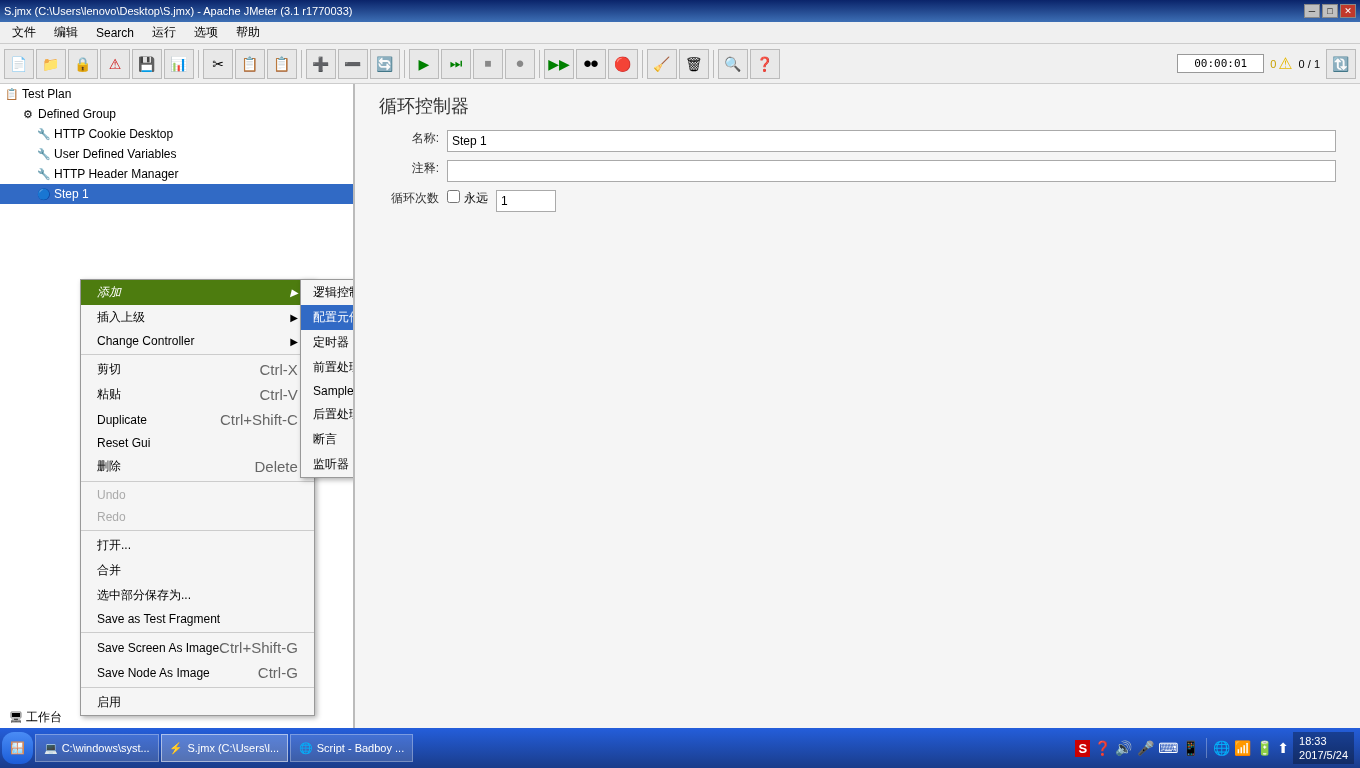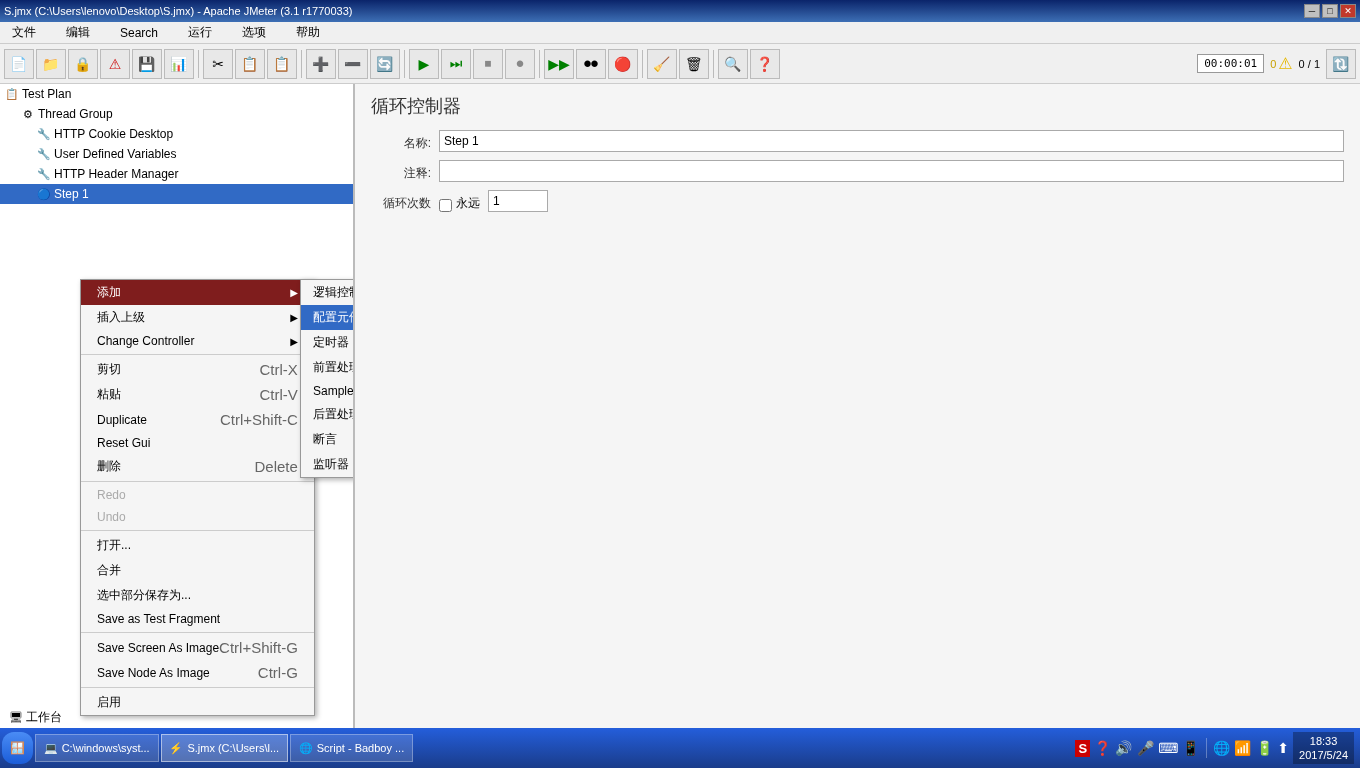--- a/index.html
+++ b/index.html
@@ -24,21 +24,21 @@
     }
     .title-btn.close { background: #c0392b; color: white; }
 
     
     .menu-bar {
       height: 22px;
       background: #f0f0f0;
       display: flex;
       align-items: center;
       padding: 0 4px;
-      gap: 14px;
+      gap: 2px;
       border-bottom: 1px solid #ccc;
     }
     .menu-item {
       padding: 2px 8px;
       cursor: pointer;
       font-size: 12px;
       color: #000;
     }
 
     
@@ -64,21 +64,21 @@
       margin-left: auto;
       display: flex;
       align-items: center;
       gap: 6px;
       font-size: 11px;
       color: #000;
     }
     .timer-display {
       background: white;
       border: 1px solid #999;
-      padding: 2px 6px;
+      padding: 2px 16px;
       font-family: monospace;
     }
     .warning-badge {
       display: flex; align-items: center; gap: 2px;
       color: #c8a000;
       font-size: 11px;
     }
     .counter-display { font-size: 11px; }
 
     
@@ -103,32 +103,32 @@
       white-space: nowrap;
       font-size: 12px;
     }
     .tree-item.selected { background: #316ac5; color: white; }
     .tree-icon { width: 16px; height: 16px; margin-right: 2px; display: flex; align-items: center; justify-content: center; font-size: 11px; }
 
     
     .content-panel {
       flex: 1;
       background: #f5f5f5;
-      padding: 10px 16px;
+      padding: 10px 24px;
       overflow: auto;
     }
     .panel-title {
       font-size: 18px;
       color: #333;
       margin-bottom: 12px;
       font-weight: normal;
     }
     .form-row {
       display: flex;
-      align-items: flex-end;
+      align-items: flex-start;
       margin-bottom: 8px;
     }
     .form-label {
       width: 60px;
       text-align: right;
       margin-right: 8px;
       font-size: 12px;
       color: #333;
     }
     .form-input {
@@ -154,21 +154,21 @@
     }
     .ctx-item {
       padding: 4px 16px 4px 16px;
       cursor: pointer;
       display: flex;
       align-items: center;
       justify-content: space-between;
       font-size: 12px;
       color: #000;
     }
-    .ctx-item.highlighted { background: #7f1d1d; color: white; }
+    .ctx-item.highlighted { background: #4d7c0f; color: white; font-style: italic; }
     .ctx-item.disabled { color: #aaa; cursor: default; }
     .ctx-sep { height: 1px; background: #ccc; margin: 2px 0; }
     .ctx-arrow { font-size: 10px; }
     .ctx-shortcut { color: #666; font-size: 15px; }
 
     
     .submenu-1 {
       position: absolute;
       left: 300px;
       top: 195px;
@@ -239,21 +239,20 @@
       align-items: center;
       gap: 4px;
       padding-right: 4px;
     }
     .tray-icon { color: white; font-size: 14px; }
     .clock {
       background: rgba(0,0,0,0.3);
       color: white;
       font-size: 11px;
       padding: 2px 6px;
-      text-align: center;
       line-height: 1.3;
     }
     .taskbar-sep { width: 1px; height: 20px; background: rgba(255,255,255,0.3); margin: 0 2px; }
   </style>
 </head>
 <body>
 
 <div class="title-bar">
   <span>S.jmx (C:\Users\lenovo\Desktop\S.jmx) - Apache JMeter (3.1 r1770033)</span>
   <div class="title-bar-controls">
@@ -318,21 +317,21 @@
 
   <div class="tree-panel">
 
     <div class="tree-item">
       <span class="tree-icon">📋</span>
       <span>Test Plan</span>
     </div>
     <div class="tree-item">
       <span style="width:16px;display:inline-block"></span>
       <span class="tree-icon">⚙</span>
-      <span>Thread Group</span>
+      <span>Defined Group</span>
     </div>
     <div class="tree-item">
       <span style="width:32px;display:inline-block"></span>
       <span class="tree-icon" style="color:#888;">🔧</span>
       <span>HTTP Cookie Desktop</span>
     </div>
     <div class="tree-item">
       <span style="width:32px;display:inline-block"></span>
       <span class="tree-icon" style="color:#888;">🔧</span>
       <span>User Defined Variables</span>
@@ -376,24 +375,24 @@
       </div>
       <div class="ctx-item">
         <span>Reset Gui</span>
       </div>
       <div class="ctx-item">
         <span>删除</span>
         <span class="ctx-shortcut">Delete</span>
       </div>
       <div class="ctx-sep"></div>
       <div class="ctx-item disabled">
+        <span>Undo</span>
+      </div>
+      <div class="ctx-item disabled">
         <span>Redo</span>
-      </div>
-      <div class="ctx-item disabled">
-        <span>Undo</span>
       </div>
       <div class="ctx-sep"></div>
       <div class="ctx-item">
         <span>打开...</span>
       </div>
       <div class="ctx-item">
         <span>合并</span>
       </div>
       <div class="ctx-item">
         <span>选中部分保存为...</span>

